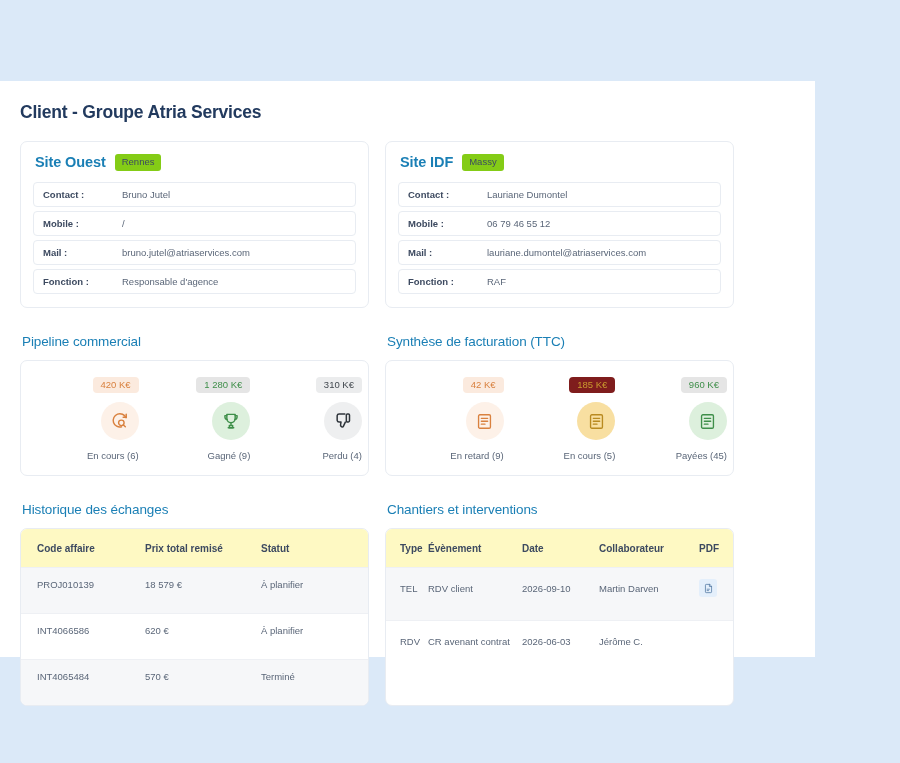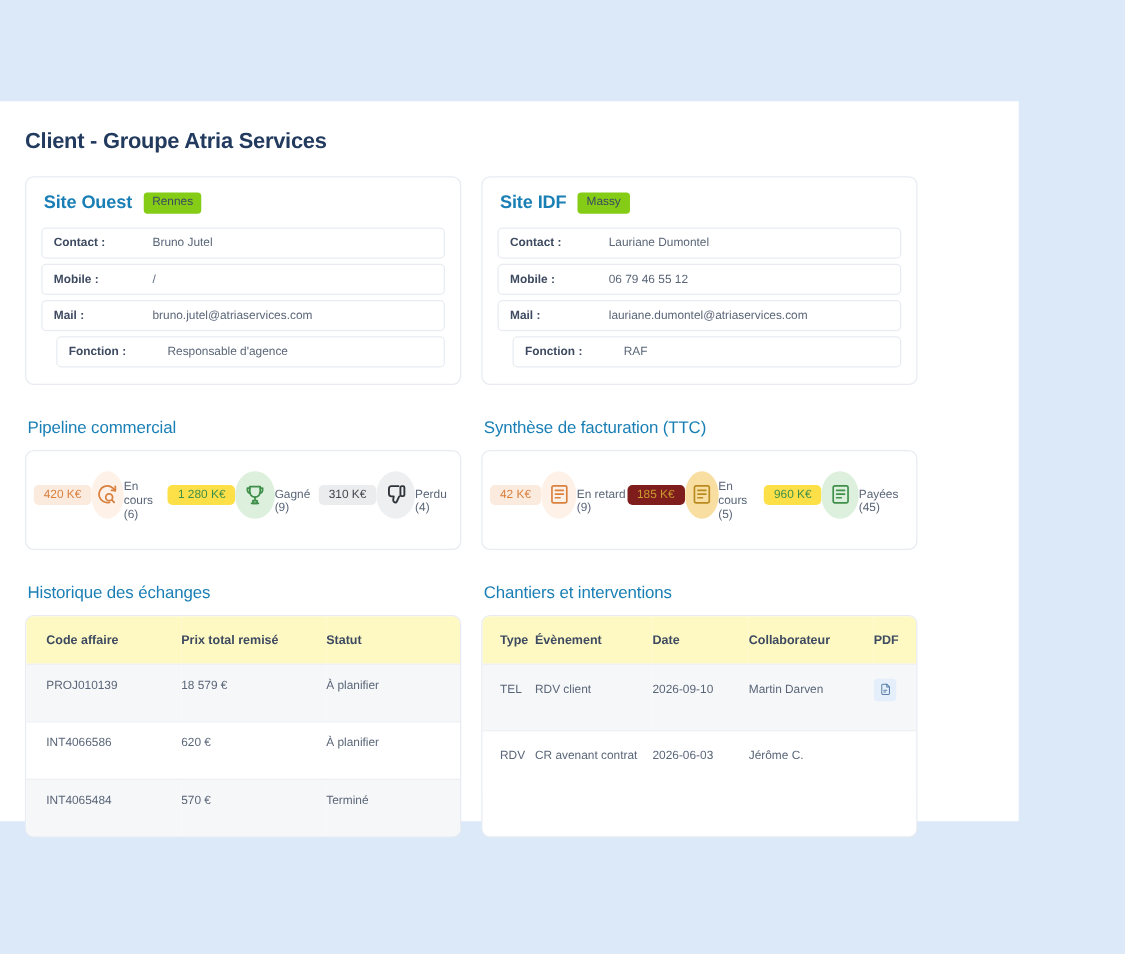--- a/index.html
+++ b/index.html
@@ -76,21 +76,21 @@
 
   .field-row {
     display: flex;
     align-items: center;
     border: 1px solid #e8ecf2;
     border-radius: 4px;
     height: 25px;
     margin-bottom: 4px;
     padding: 0 9px;
   }
-  .field-row:last-child { margin-bottom: 0; margin-left: 12px; }
+  .field-row:last-child { margin-bottom: 0; }
 
   .field-label {
     font-size: 9.5px;
     font-weight: bold;
     color: #3d4a60;
     width: 79px;
     flex: 0 0 79px;
   }
 
   .field-value {
@@ -111,22 +111,22 @@
     border: 1px solid #e8ecf2;
     border-radius: 7px;
     background: #fff;
     display: grid;
     grid-template-columns: repeat(3, 1fr);
     padding: 16px 6px 14px 6px;
   }
 
   .kpi-cell {
     display: flex;
-    flex-direction: row;
-    align-items: center;
+    flex-direction: column;
+    align-items: flex-end;
   }
 
   .kpi-amount {
     font-size: 9.5px;
     border-radius: 4px;
     padding: 3px 8px 4px 8px;
     line-height: 1;
     margin-bottom: 9px;
     white-space: nowrap;
   }
@@ -143,21 +143,21 @@
   .kpi-icon svg { display: block; }
 
   .kpi-label {
     font-size: 9.5px;
     color: #5a6678;
   }
 
   
   .tone-orange .kpi-amount { background: #fbeade; color: #d9813f; }
   .tone-orange .kpi-icon   { background: #fdf1e8; }
-  .tone-green  .kpi-amount { background: #fde047; color: #3f8f4a; }
+  .tone-green  .kpi-amount { background: #e5e5e5; color: #3f8f4a; }
   .tone-green  .kpi-icon   { background: #ddf0dd; }
   .tone-gray   .kpi-amount { background: #ebeced; color: #42484f; }
   .tone-gray   .kpi-icon   { background: #eeeff0; }
   .tone-amber  .kpi-amount { background: #7f1d1d; color: #c99a2e; }
   .tone-amber  .kpi-icon   { background: #f8dfa1; }
 
   
   .table-card {
     border: 1px solid #e8ecf2;
     border-radius: 7px;

